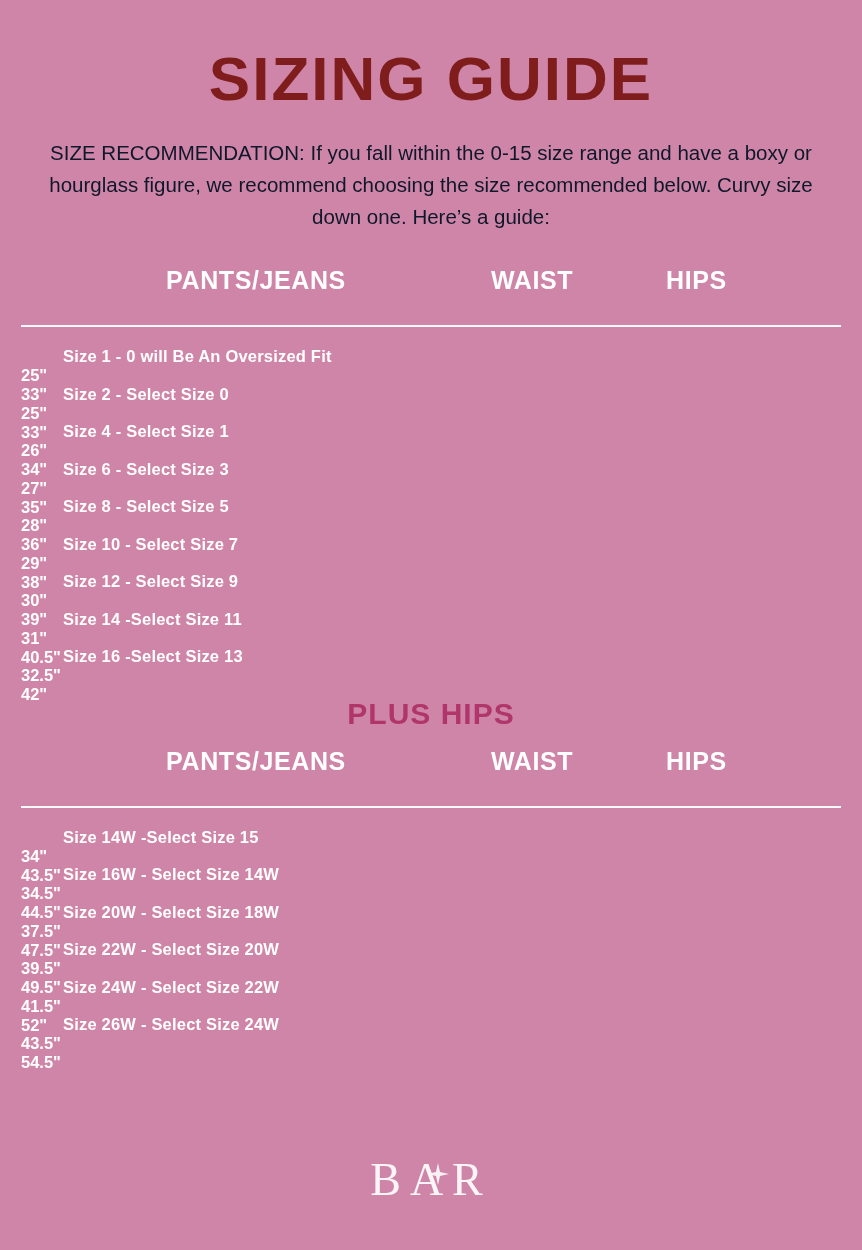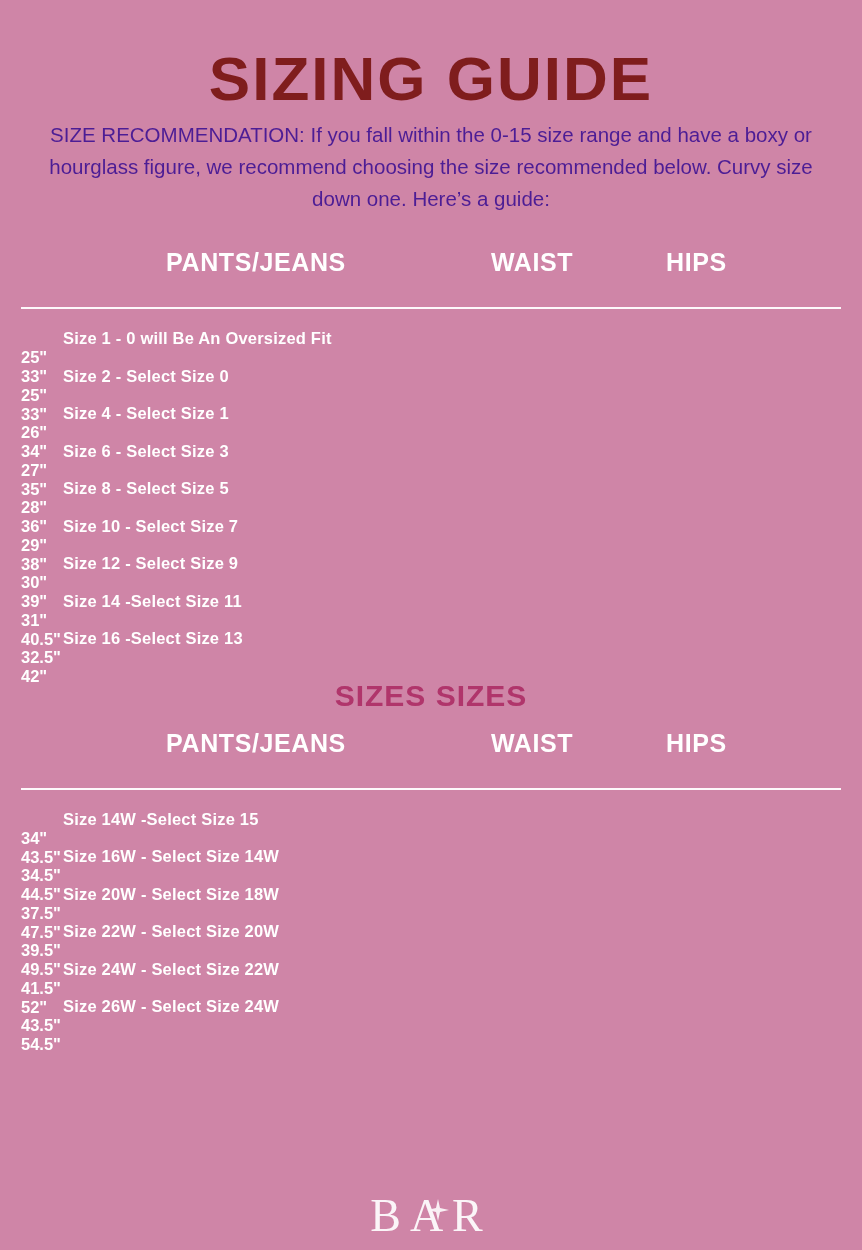--- a/index.html
+++ b/index.html
@@ -26,26 +26,26 @@
     text-align: center;
     font-size: 62px;
     font-weight: 800;
     letter-spacing: 2px;
     color: #7f1d1d;
     margin: 0;
     padding-top: 46px;
     line-height: 1.05;
   }
   .intro {
-    margin: 8px auto 0 auto;
+    margin: 26px auto 0 auto;
     width: 800px;
     text-align: center;
     font-size: 20.5px;
     line-height: 1.55;
-    color: #4c1d95;
+    color: #0f172a;
     font-weight: 400;
   }
   .section {
     margin-top: 34px;
   }
   .table {
     width: 820px;
     margin: 16px auto;
   }
   .row {
@@ -110,21 +110,21 @@
     font-size: 30px;
     font-weight: 800;
     color: #b0356b;
     letter-spacing: 1px;
     margin: 14px 0 16px 0;
   }
   .logo-wrap {
     position: absolute;
     left: 0;
     right: 0;
-    bottom: 8px;
+    bottom: 44px;
     display: flex;
     justify-content: center;
     align-items: center;
     margin-top: 25px;
   }
   .logo {
     display: flex;
     align-items: center;
     gap: 6px;
     opacity: 0.92;
@@ -198,21 +198,21 @@
       </div>
       <div class="row data-row">
         <div class="col-item">Size 16 -Select Size 13</div>
         <div class="col-waist">32.5"</div>
         <div class="col-hips">42"</div>
       </div>
     </div>
   </div>
 
   <div class="section" style="margin-top:10px;">
-    <div class="plus-title">SIZES SIZES</div>
+    <div class="plus-title">PLUS HIPS</div>
     <div class="table">
       <div class="row head-row">
         <div class="col-item">PANTS/JEANS</div>
         <div class="col-waist">WAIST</div>
         <div class="col-hips">HIPS</div>
       </div>
     </div>
     <div class="divider"></div>
     <div class="table">
       <div class="row data-row">

